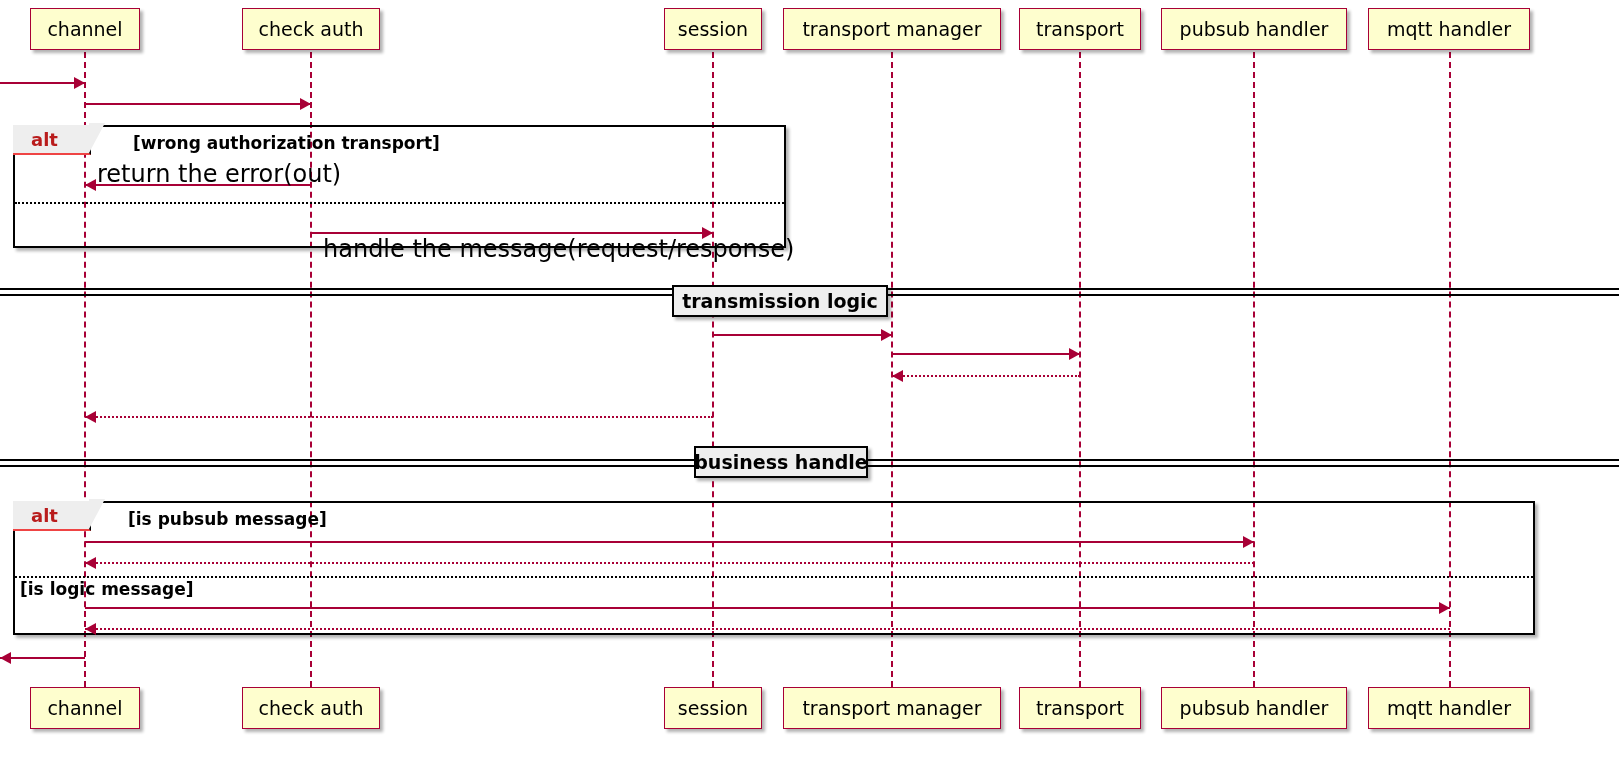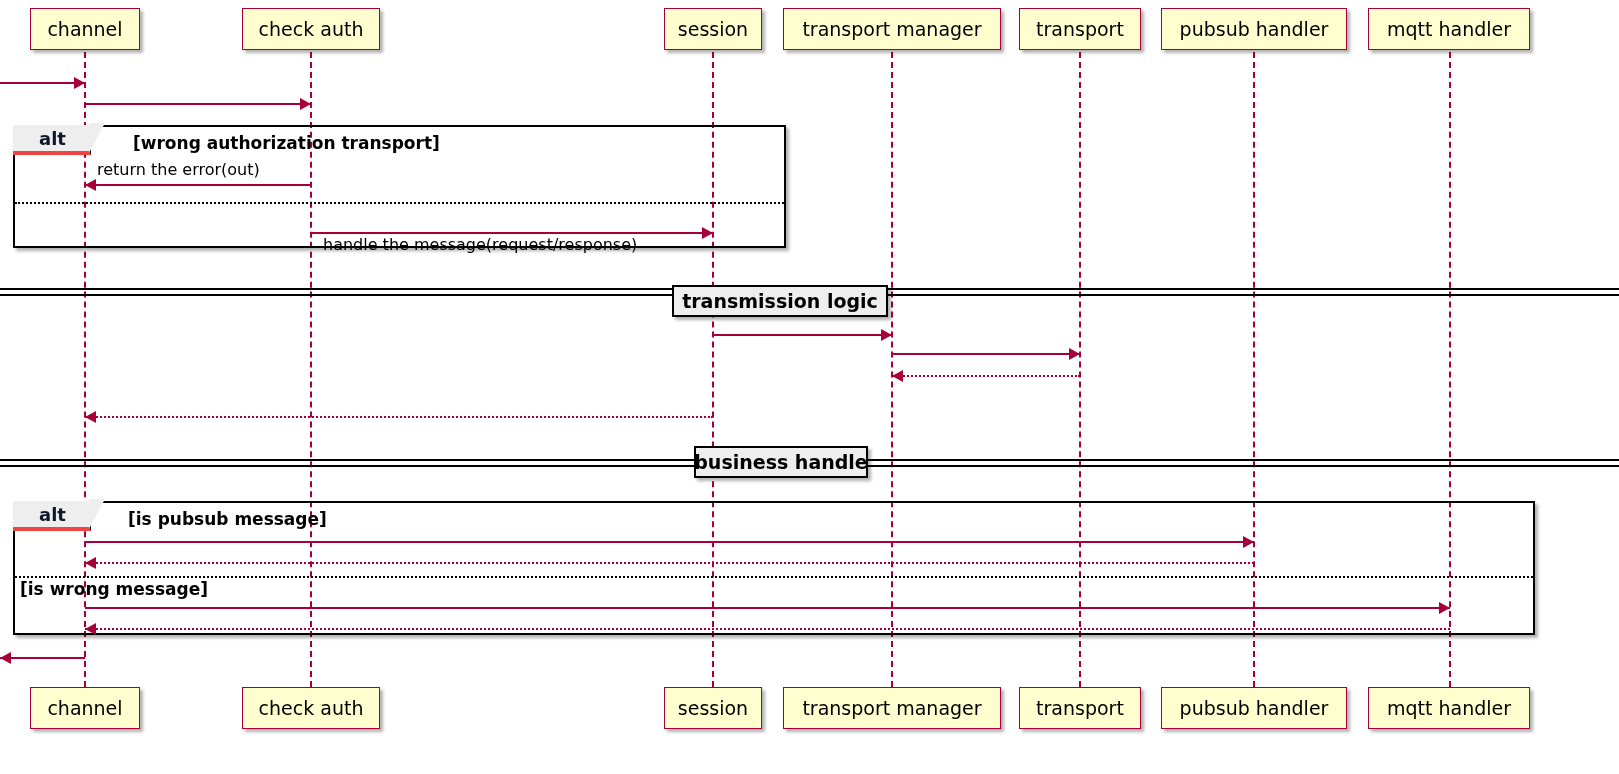--- a/index.html
+++ b/index.html
@@ -33,44 +33,44 @@
   .arrow.dotted{border-top:2px dotted #A80036;}
   .ahead{
     position:absolute;width:0;height:0;
     border-top:6px solid transparent;
     border-bottom:6px solid transparent;
   }
   .ahead.right{border-left:11px solid #A80036;}
   .ahead.left{border-right:11px solid #A80036;}
   .amsg{
     position:absolute;
-    font-size:16px;
+    font-size:24px;
     color:#000;
     white-space:nowrap;
     line-height:1;
   }
 
   
   .frame{
     position:absolute;
     border:2px solid #000;
     box-shadow:3px 3px 3px rgba(0,0,0,0.30);
     background:transparent;
     box-sizing:border-box;
   }
   .frame-tab{
     position:absolute;
     background:#EEEEEE;
     border-right:2px solid #000;
-    border-bottom:4px solid #ef4444;
+    border-bottom:2px solid #ef4444;
     box-sizing:border-box;
     height:30px;
     display:flex;align-items:center;
-    padding-left:26px;
-    font-size:18px;font-weight:bold;color:#0f172a;
+    padding-left:18px;
+    font-size:18px;font-weight:bold;color:#b91c1c;
     white-space:nowrap;
   }
   .frame-tab:after{
     content:"";
     position:absolute;
     right:-16px;top:-2px;
     width:0;height:0;
     border-left:16px solid #EEEEEE;
     border-bottom:30px solid transparent;
   }
@@ -118,21 +118,21 @@
     <div class="divline" style="left:0px;top:459px;width:1619px;"></div>
     <div class="divline" style="left:0px;top:465px;width:1619px;"></div>
     <div class="divbox" style="left:694px;top:446px;width:174px;">business handle</div>
     <div class="frame" style="left:13px;top:125px;width:773px;height:123px;"></div>
     <div class="frame-tab" style="left:13px;top:125px;width:78px;">alt</div>
     <div class="frame-cond" style="left:133px;top:135px;">[wrong authorization transport]</div>
     <div class="frame-div" style="left:15px;top:202px;width:769px;"></div>
     <div class="frame" style="left:13px;top:501px;width:1522px;height:134px;"></div>
     <div class="frame-tab" style="left:13px;top:501px;width:78px;">alt</div>
     <div class="frame-cond" style="left:128px;top:511px;">[is pubsub message]</div>
-    <div class="frame-cond" style="left:20px;top:581px;">[is wrong message]</div>
+    <div class="frame-cond" style="left:20px;top:581px;">[is logic message]</div>
     <div class="frame-div" style="left:15px;top:576px;width:1518px;"></div>
     <div class="arrow" style="left:0px;top:82px;width:85px;"></div>
     <div class="ahead right" style="left:74px;top:77px;"></div>
     <div class="arrow" style="left:85px;top:103px;width:226px;"></div>
     <div class="ahead right" style="left:300px;top:98px;"></div>
     <div class="arrow" style="left:85px;top:184px;width:226px;"></div>
     <div class="ahead left" style="left:85px;top:179px;"></div>
     <div class="amsg" style="left:97px;top:162px;">return the error(out)</div>
     <div class="arrow" style="left:311px;top:232px;width:402px;"></div>
     <div class="ahead right" style="left:702px;top:227px;"></div>

